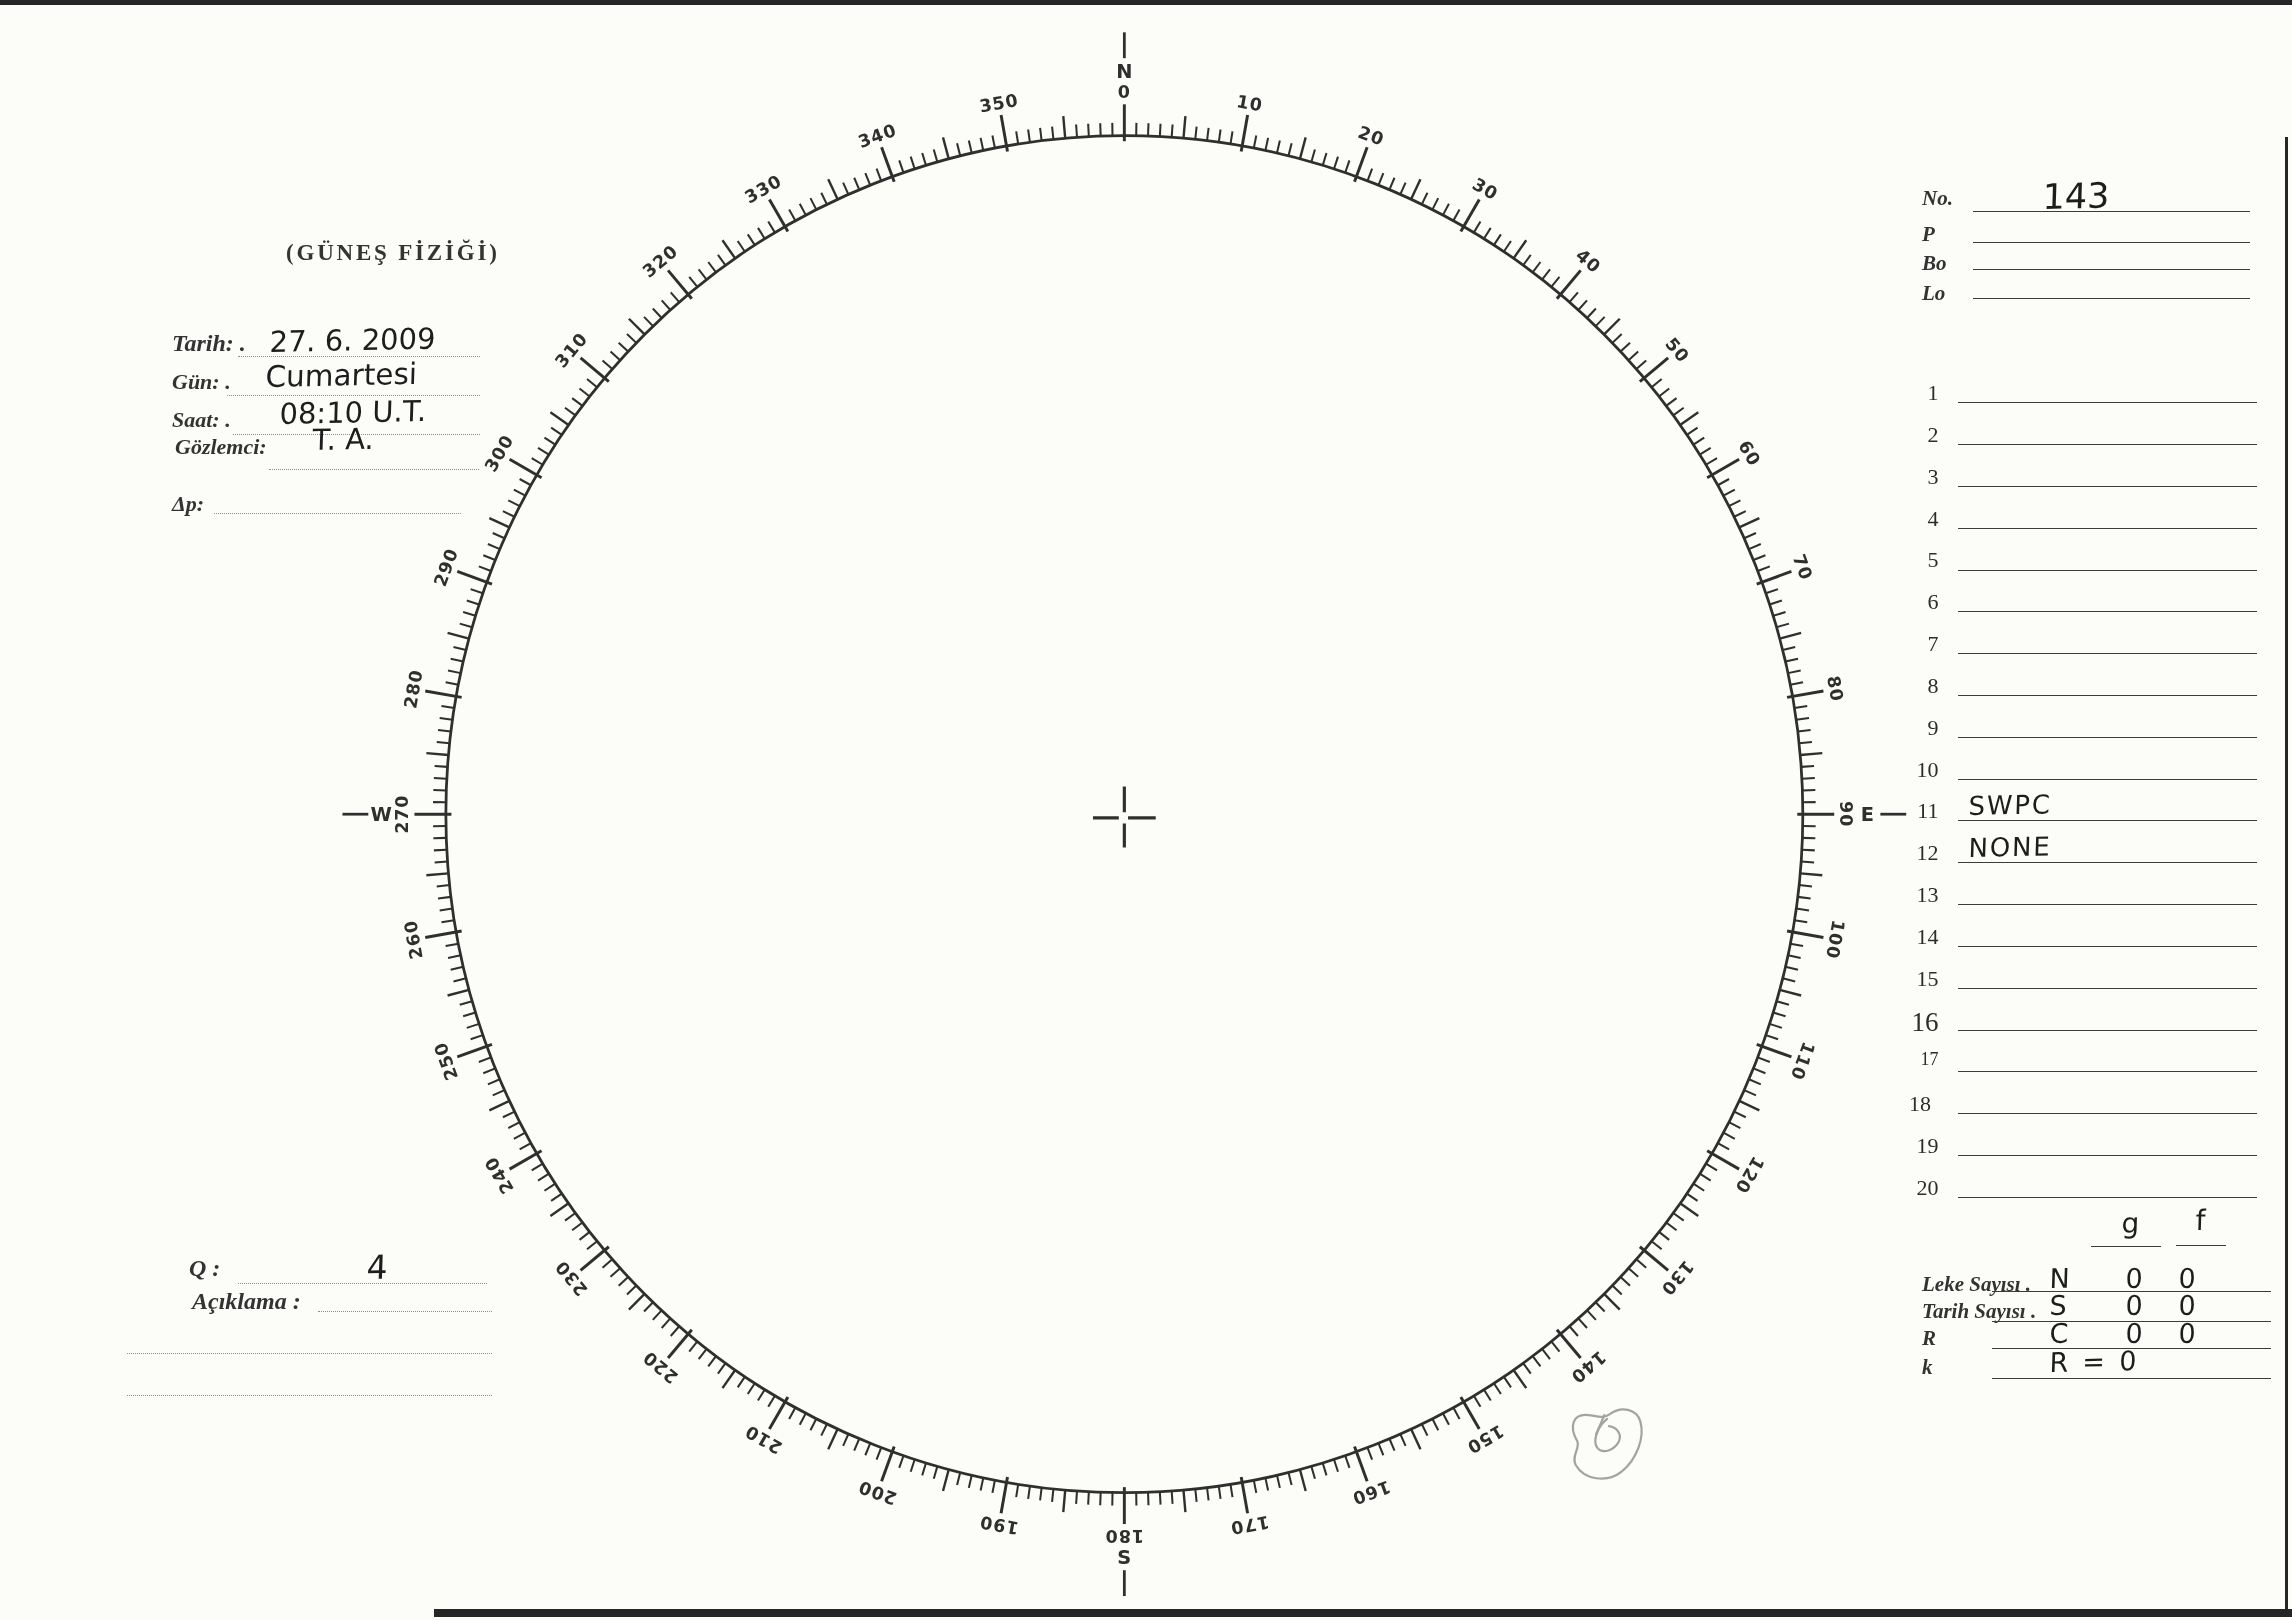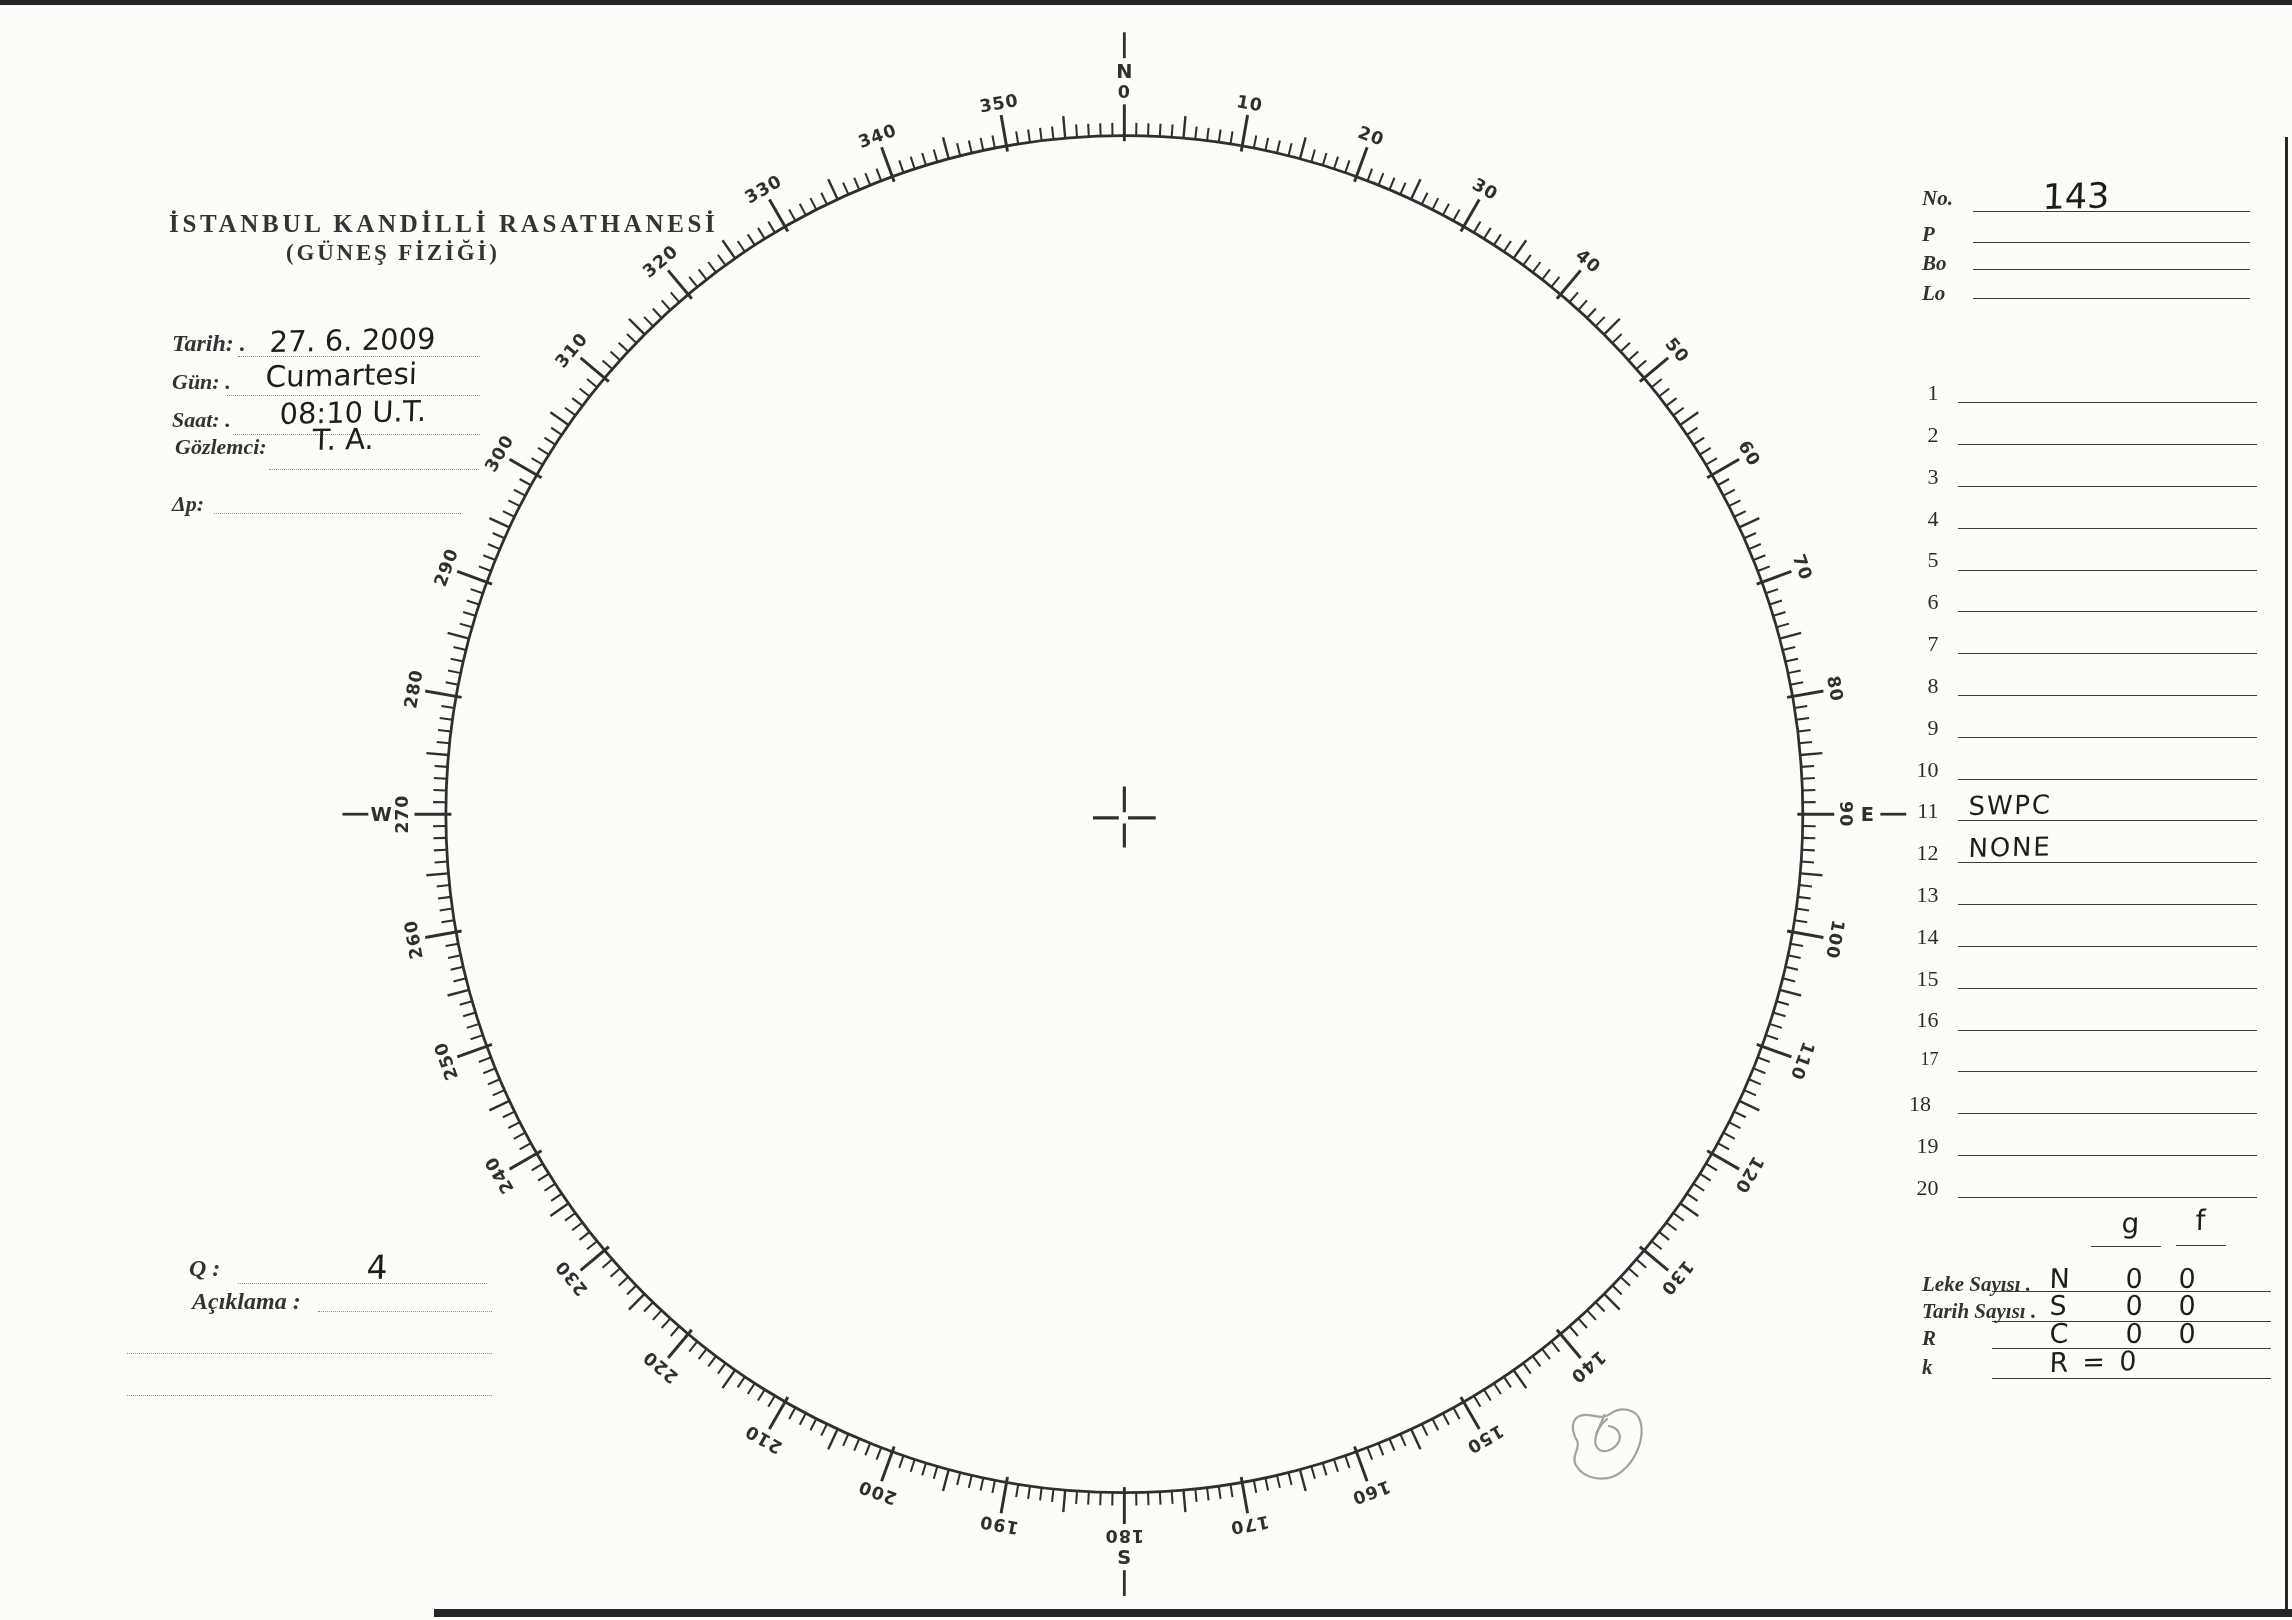--- a/index.html
+++ b/index.html
@@ -40,21 +40,20 @@
 </style>
 </head>
 <body>
 
 <div id="page">
 
   <div class="abs edge" style="left:0;top:0;width:2293px;height:4.6px;"></div>
   <div class="abs edge" style="left:434px;top:1609px;width:1859px;height:8.3px;"></div>
   <div class="abs edge" style="left:2285px;top:137px;width:2.8px;height:1475px;"></div>
 
-  <div class="abs inst" style="left:169px;top:210px;font-size:25px;">İSTANBUL KANDİLLİ RASATHANESİ</div>
   <div class="abs inst" style="left:286px;top:240px;font-size:23px;letter-spacing:2.8px;">(GÜNEŞ FİZİĞİ)</div>
 
   <div class="abs plabel" style="left:172px;top:330px;font-size:24px;">Tarih: .</div>
   <div class="abs dotline" style="left:238px;top:356px;width:242px;"></div>
   <div class="abs hand" style="left:269px;top:325px;font-size:29px;">27. 6. 2009</div>
 
   <div class="abs plabel" style="left:172px;top:369px;font-size:22px;">Gün: .</div>
   <div class="abs dotline" style="left:227px;top:395px;width:253px;"></div>
   <div class="abs hand" style="left:265px;top:360px;font-size:29.5px;">Cumartesi</div>
 
@@ -559,21 +558,21 @@
       </div>
       <div>
         <div class="abs num" style="left: 1909px; top: 924px; width: 29.5px; text-align: right; font-size: 22px;">14</div>
         <div class="abs solidline" style="left: 1958px; top: 946px; width: 299px;"></div>
       </div>
       <div>
         <div class="abs num" style="left: 1909px; top: 966px; width: 29.5px; text-align: right; font-size: 22px;">15</div>
         <div class="abs solidline" style="left: 1958px; top: 988px; width: 299px;"></div>
       </div>
       <div>
-        <div class="abs num" style="left: 1909px; top: 1007px; width: 29.5px; text-align: right; font-size: 22px;">16</div>
+        <div class="abs num" style="left: 1909px; top: 1007px; width: 29.5px; text-align: right; font-size: 27px;">16</div>
         <div class="abs solidline" style="left: 1958px; top: 1030px; width: 299px;"></div>
       </div>
       <div>
         <div class="abs num" style="left: 1909px; top: 1049px; width: 29.5px; text-align: right; font-size: 18px;">17</div>
         <div class="abs solidline" style="left: 1958px; top: 1071px; width: 299px;"></div>
       </div>
       <div>
         <div class="abs num" style="left: 1909px; top: 1091px; width: 29.5px; text-align: left; font-size: 22px;">18</div>
         <div class="abs solidline" style="left: 1958px; top: 1113px; width: 299px;"></div>
       </div>

